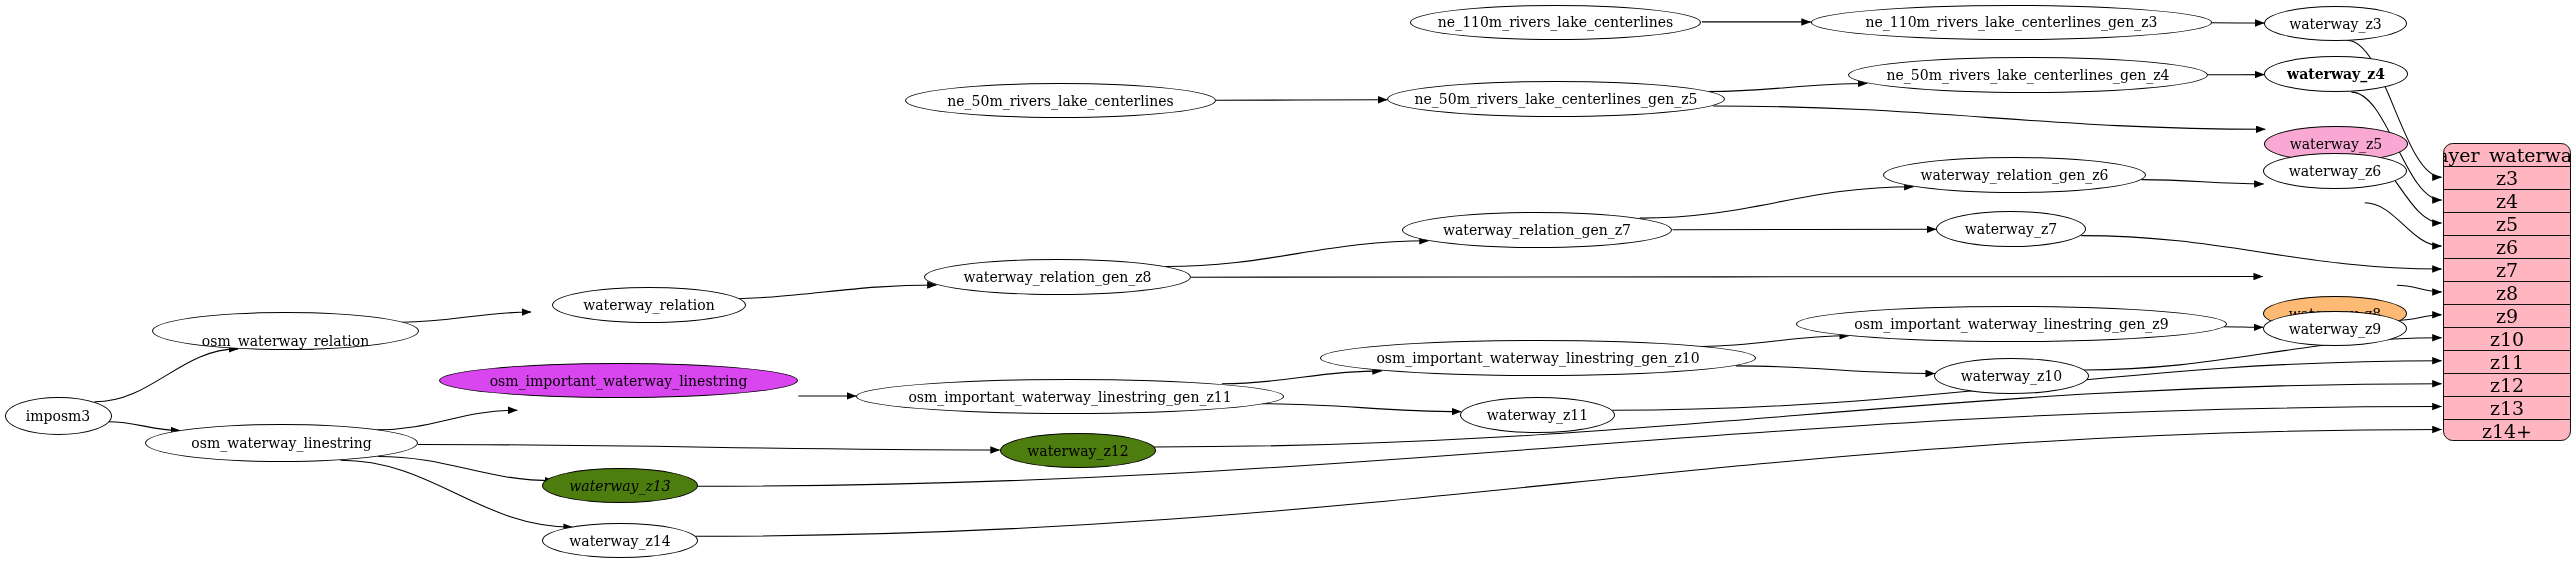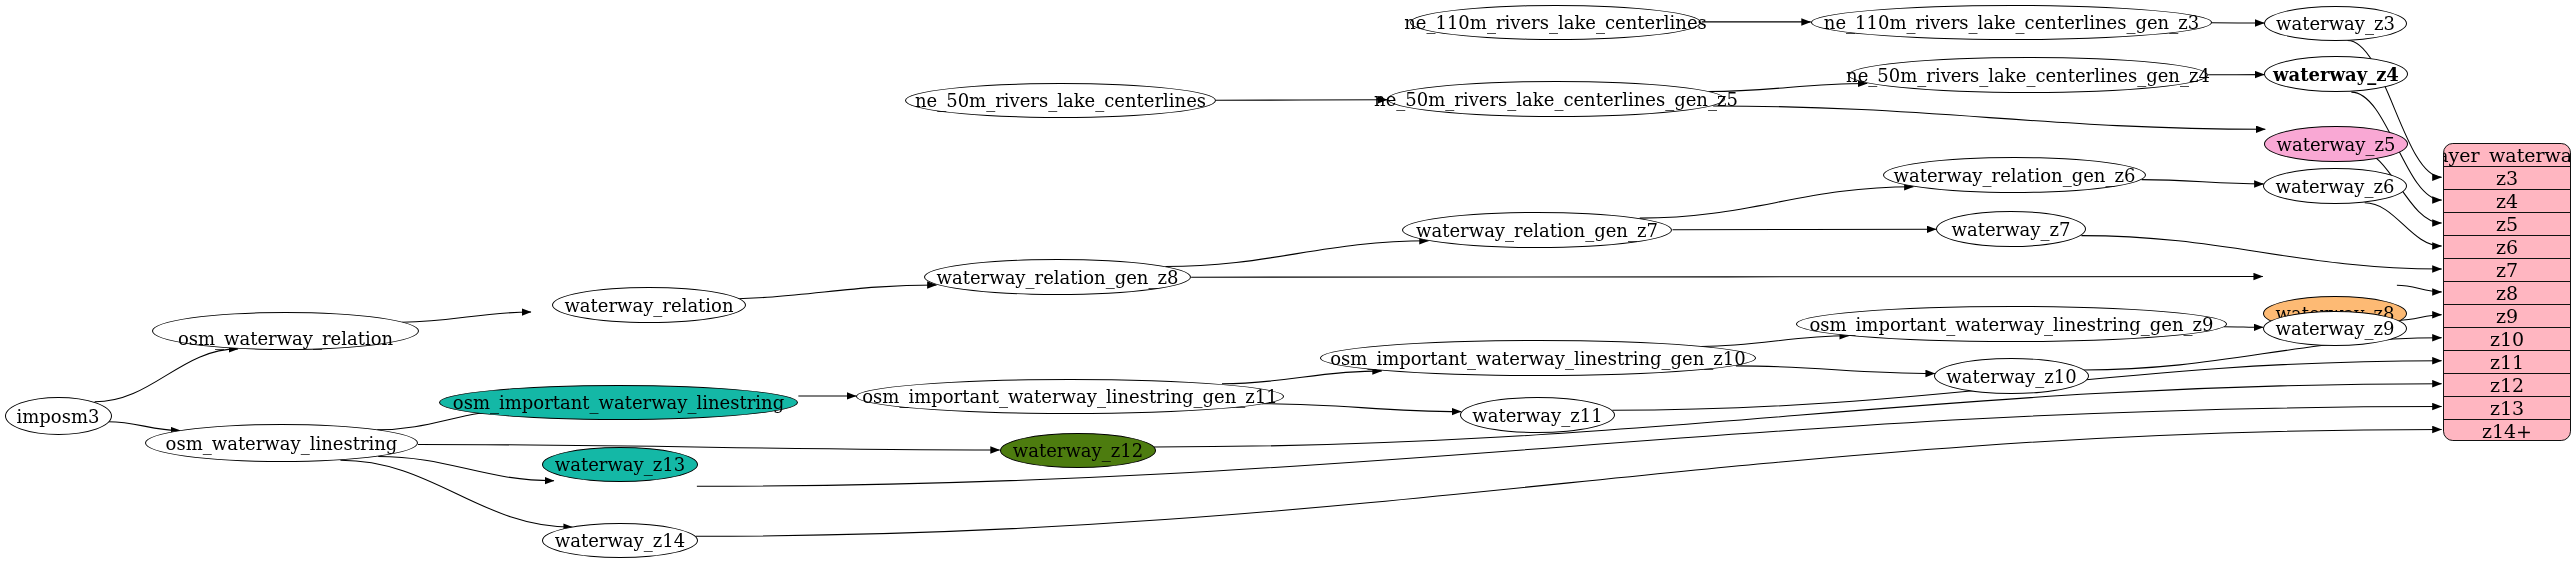--- a/index.html
+++ b/index.html
@@ -10,21 +10,21 @@
     font-family:"DejaVu Serif","Liberation Serif",serif;
     overflow:hidden;
   }
   #edge-layer{position:absolute;left:0;top:0;width:2576px;height:565px;}
   .gnode{
     position:absolute;
     border:1.1px solid #000;
     border-radius:50%;
     background:#fff;
     display:flex;align-items:center;justify-content:center;
-    font-size:18px;color:#000;
+    font-size:14px;color:#000;
     white-space:nowrap;
     box-sizing:border-box;
   }
   .record{
     position:absolute;
     border:1.2px solid #111;
     border-radius:9.8px;
     overflow:hidden;
     box-sizing:border-box;
     display:flex;flex-direction:column;
@@ -128,54 +128,54 @@
       </div>
       <div class="gnode" style="left: 2264px; top: 6px; width: 143px; height: 35px; background: rgb(255, 255, 255); border-color: rgb(0, 0, 0);">
         <span>waterway_z3</span>
       </div>
       <div class="gnode" style="left: 2264px; top: 56px; width: 144px; height: 36px; background: rgb(255, 255, 255); border-color: rgb(0, 0, 0); font-weight: bold;">
         <span>waterway_z4</span>
       </div>
       <div class="gnode" style="left: 2264px; top: 126px; width: 144px; height: 36px; background: #f9a8d4; border-color: rgb(0, 0, 0);">
         <span>waterway_z5</span>
       </div>
-      <div class="gnode" style="left: 2263px; top: 168px; width: 144px; height: 36px; background: rgb(255, 255, 255); border-color: rgb(0, 0, 0);">
+      <div class="gnode" style="left: 2263px; top: 153px; width: 144px; height: 36px; background: rgb(255, 255, 255); border-color: rgb(0, 0, 0);">
         <span>waterway_z6</span>
       </div>
       <div class="gnode" style="left: 1936px; top: 211px; width: 150px; height: 36px; background: rgb(255, 255, 255); border-color: rgb(0, 0, 0);">
         <span>waterway_z7</span>
       </div>
       <div class="gnode" style="left: 2263px; top: 276px; width: 144px; height: 35px; background: #fdba74; border-color: rgb(0, 0, 0); margin-top: 20px;">
         <span>waterway_z8</span>
       </div>
       <div class="gnode" style="left: 2263px; top: 311px; width: 144px; height: 35px; background: rgb(255, 255, 255); border-color: rgb(0, 0, 0);">
         <span>waterway_z9</span>
       </div>
-      <div class="gnode" style="left: 439px; top: 385px; width: 359px; height: 35px; background: #14b8a6; border-color: rgb(0, 0, 0);">
+      <div class="gnode" style="left: 439px; top: 363px; width: 359px; height: 35px; background: #d946ef; border-color: rgb(0, 0, 0);">
         <span>osm_important_waterway_linestring</span>
       </div>
       <div class="gnode" style="left: 856px; top: 379px; width: 428px; height: 35px; background: rgb(255, 255, 255); border-color: rgb(0, 0, 0);">
         <span>osm_important_waterway_linestring_gen_z11</span>
       </div>
       <div class="gnode" style="left: 1320px; top: 340px; width: 436px; height: 36px; background: rgb(255, 255, 255); border-color: rgb(0, 0, 0);">
         <span>osm_important_waterway_linestring_gen_z10</span>
       </div>
       <div class="gnode" style="left: 1796px; top: 306px; width: 431px; height: 36px; background: rgb(255, 255, 255); border-color: rgb(0, 0, 0);">
         <span>osm_important_waterway_linestring_gen_z9</span>
       </div>
       <div class="gnode" style="left: 1934px; top: 358px; width: 155px; height: 36px; background: rgb(255, 255, 255); border-color: rgb(0, 0, 0);">
         <span>waterway_z10</span>
       </div>
       <div class="gnode" style="left: 1460px; top: 397px; width: 155px; height: 36px; background: rgb(255, 255, 255); border-color: rgb(0, 0, 0);">
         <span>waterway_z11</span>
       </div>
       <div class="gnode" style="left: 1000px; top: 433px; width: 156px; height: 35px; background: #4d7c0f; border-color: rgb(0, 0, 0);">
         <span>waterway_z12</span>
       </div>
-      <div class="gnode" style="left: 542px; top: 447px; width: 156px; height: 35px; background: #14b8a6; border-color: rgb(0, 0, 0);">
+      <div class="gnode" style="left: 542px; top: 468px; width: 156px; height: 35px; background: #4d7c0f; border-color: rgb(0, 0, 0); font-style: italic;">
         <span>waterway_z13</span>
       </div>
       <div class="gnode" style="left: 542px; top: 523px; width: 156px; height: 35px; background: rgb(255, 255, 255); border-color: rgb(0, 0, 0);">
         <span>waterway_z14</span>
       </div>
       <div class="record" style="left: 2443px; top: 143px; width: 128px; height: 298px; background: rgb(255, 182, 193); border-color: rgb(17, 17, 17);">
         <div class="rrow">layer_waterway</div>
         <div class="rrow">z3</div>
         <div class="rrow">z4</div>
         <div class="rrow">z5</div>

